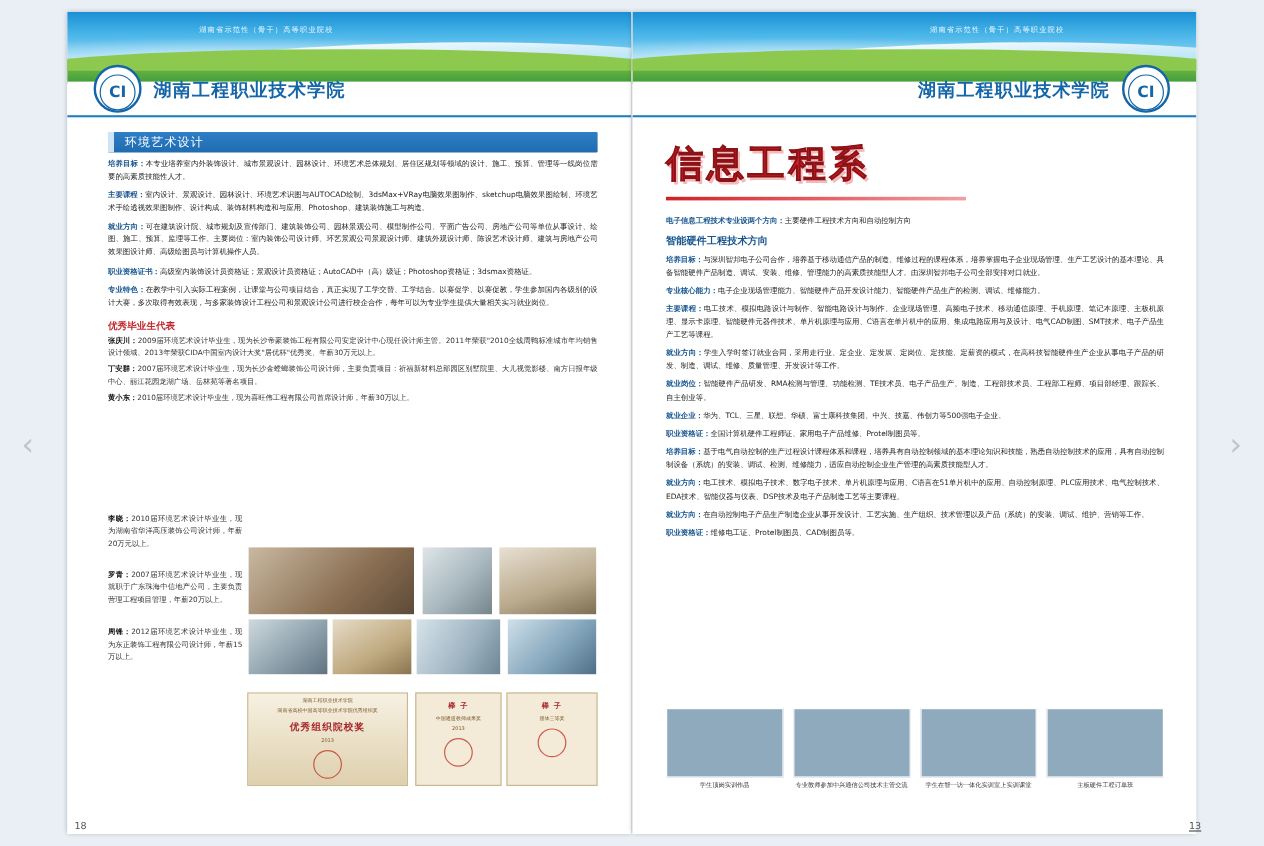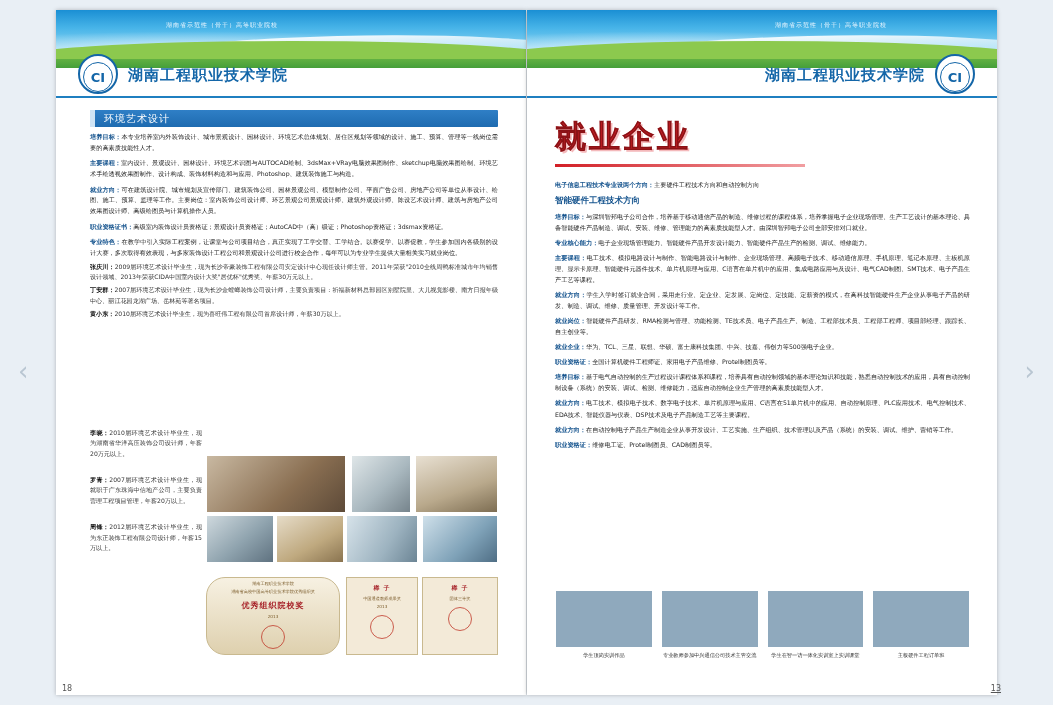--- a/index.html
+++ b/index.html
@@ -141,20 +141,21 @@
       <div class="para">
         <span class="lbl">就业方向：</span><span>可在建筑设计院、城市规划及宣传部门、建筑装饰公司、园林景观公司、模型制作公司、平面广告公司、房地产公司等单位从事设计、绘图、施工、预算、监理等工作。主要岗位：室内装饰公司设计师、环艺景观公司景观设计师、建筑外观设计师、陈设艺术设计师、建筑与房地产公司效果图设计师、高级绘图员与计算机操作人员。</span>
       </div>
       <div class="para">
         <span class="lbl">职业资格证书：</span><span>高级室内装饰设计员资格证；景观设计员资格证；AutoCAD中（高）级证；Photoshop资格证；3dsmax资格证。</span>
       </div>
       <div class="para">
         <span class="lbl">专业特色：</span><span>在教学中引入实际工程案例，让课堂与公司项目结合，真正实现了工学交替、工学结合。以赛促学、以赛促教，学生参加国内各级别的设计大赛，多次取得有效表现，与多家装饰设计工程公司和景观设计公司进行校企合作，每年可以为专业学生提供大量相关实习就业岗位。</span>
       </div>
 
+      <div class="sec-title-red">优秀毕业生代表</div>
 
       <div class="grad-item red">
         <b>张庆川：</b><span>2009届环境艺术设计毕业生，现为长沙帝豪装饰工程有限公司安定设计中心现任设计师主管。2011年荣获"2010全线周鸭标准城市年均销售设计领域、2013年荣获CIDA中国室内设计大奖"居优杯"优秀奖、年薪30万元以上。</span>
       </div>
       <div class="grad-item">
         <b>丁安群：</b><span>2007届环境艺术设计毕业生，现为长沙金螳螂装饰公司设计师，主要负责项目：祈福新材料总部园区别墅院里、大儿视觉影楼、南方日报年级中心、丽江花园龙湖广场、岳林苑等著名项目。</span>
       </div>
       <div class="grad-item">
         <b>黄小东：</b><span>2010届环境艺术设计毕业生，现为喜旺伟工程有限公司首席设计师，年薪30万以上。</span>
       </div>
@@ -188,21 +189,21 @@
       <div class="ph g5" style="left:70px;top:60px;width:68px;height:48px;">
           <i class="g5"></i>
         </div>
       <div class="ph g6" style="left:140px;top:60px;width:72px;height:48px;">
           <i class="g6"></i>
         </div>
       <div class="ph g7" style="left:216px;top:60px;width:76px;height:48px;">
           <i class="g7"></i>
         </div>
 
-      <div class="cert" style="left:0;top:122px;width:134px;height:78px;background:linear-gradient(180deg,#f7f1e2,#ded0ae);border-radius:19px;">
+      <div class="cert" style="left:0;top:122px;width:134px;height:78px;background:linear-gradient(180deg,#f7f1e2,#ded0ae);">
         <div class="cs">湖南工程职业技术学院</div>
         <div class="cs">湖南省高校中国高等职业技术学院优秀组织奖</div>
         <div class="ct" style="font-size:8px">优秀组织院校奖</div>
         <div class="cs">2013</div>
         <div class="seal"></div>
       </div>
       <div class="cert" style="left:140px;top:122px;width:72px;height:78px;">
         <div class="ct">榉 子</div>
         <div class="cs">中国通道教师成果奖</div>
         <div class="cs">2013</div>
@@ -224,21 +225,21 @@
       <div class="hdr-white"></div>
       <div class="hdr-rule"></div>
       <div class="hdr-tiny">湖南省示范性（骨干）高等职业院校</div>
       <div class="hdr-logo">
         <div class="ring">CI</div>
       </div>
       <div class="hdr-name">湖南工程职业技术学院</div>
     </div>
 
     <div class="rbody">
-      <div class="dept-title">就业企业</div>
+      <div class="dept-title">信息工程系</div>
       <div class="dept-underline"></div>
 
 
       <div class="r-para" style="margin-top:7px">
         <span class="lbl">电子信息工程技术专业设两个方向：</span><span>主要硬件工程技术方向和自动控制方向</span>
       </div>
 
       <div class="r-sub">智能硬件工程技术方向</div>
       <div class="r-para"><span class="lbl">培养目标：</span><span>与深圳智邦电子公司合作，培养基于移动通信产品的制造、维修过程的课程体系，培养掌握电子企业现场管理、生产工艺设计的基本理论、具备智能硬件产品制造、调试、安装、维修、管理能力的高素质技能型人才。由深圳智邦电子公司全部安排对口就业。</span></div>
       <div class="r-para"><span class="lbl">专业核心能力：</span><span>电子企业现场管理能力、智能硬件产品开发设计能力、智能硬件产品生产的检测、调试、维修能力。</span></div>

